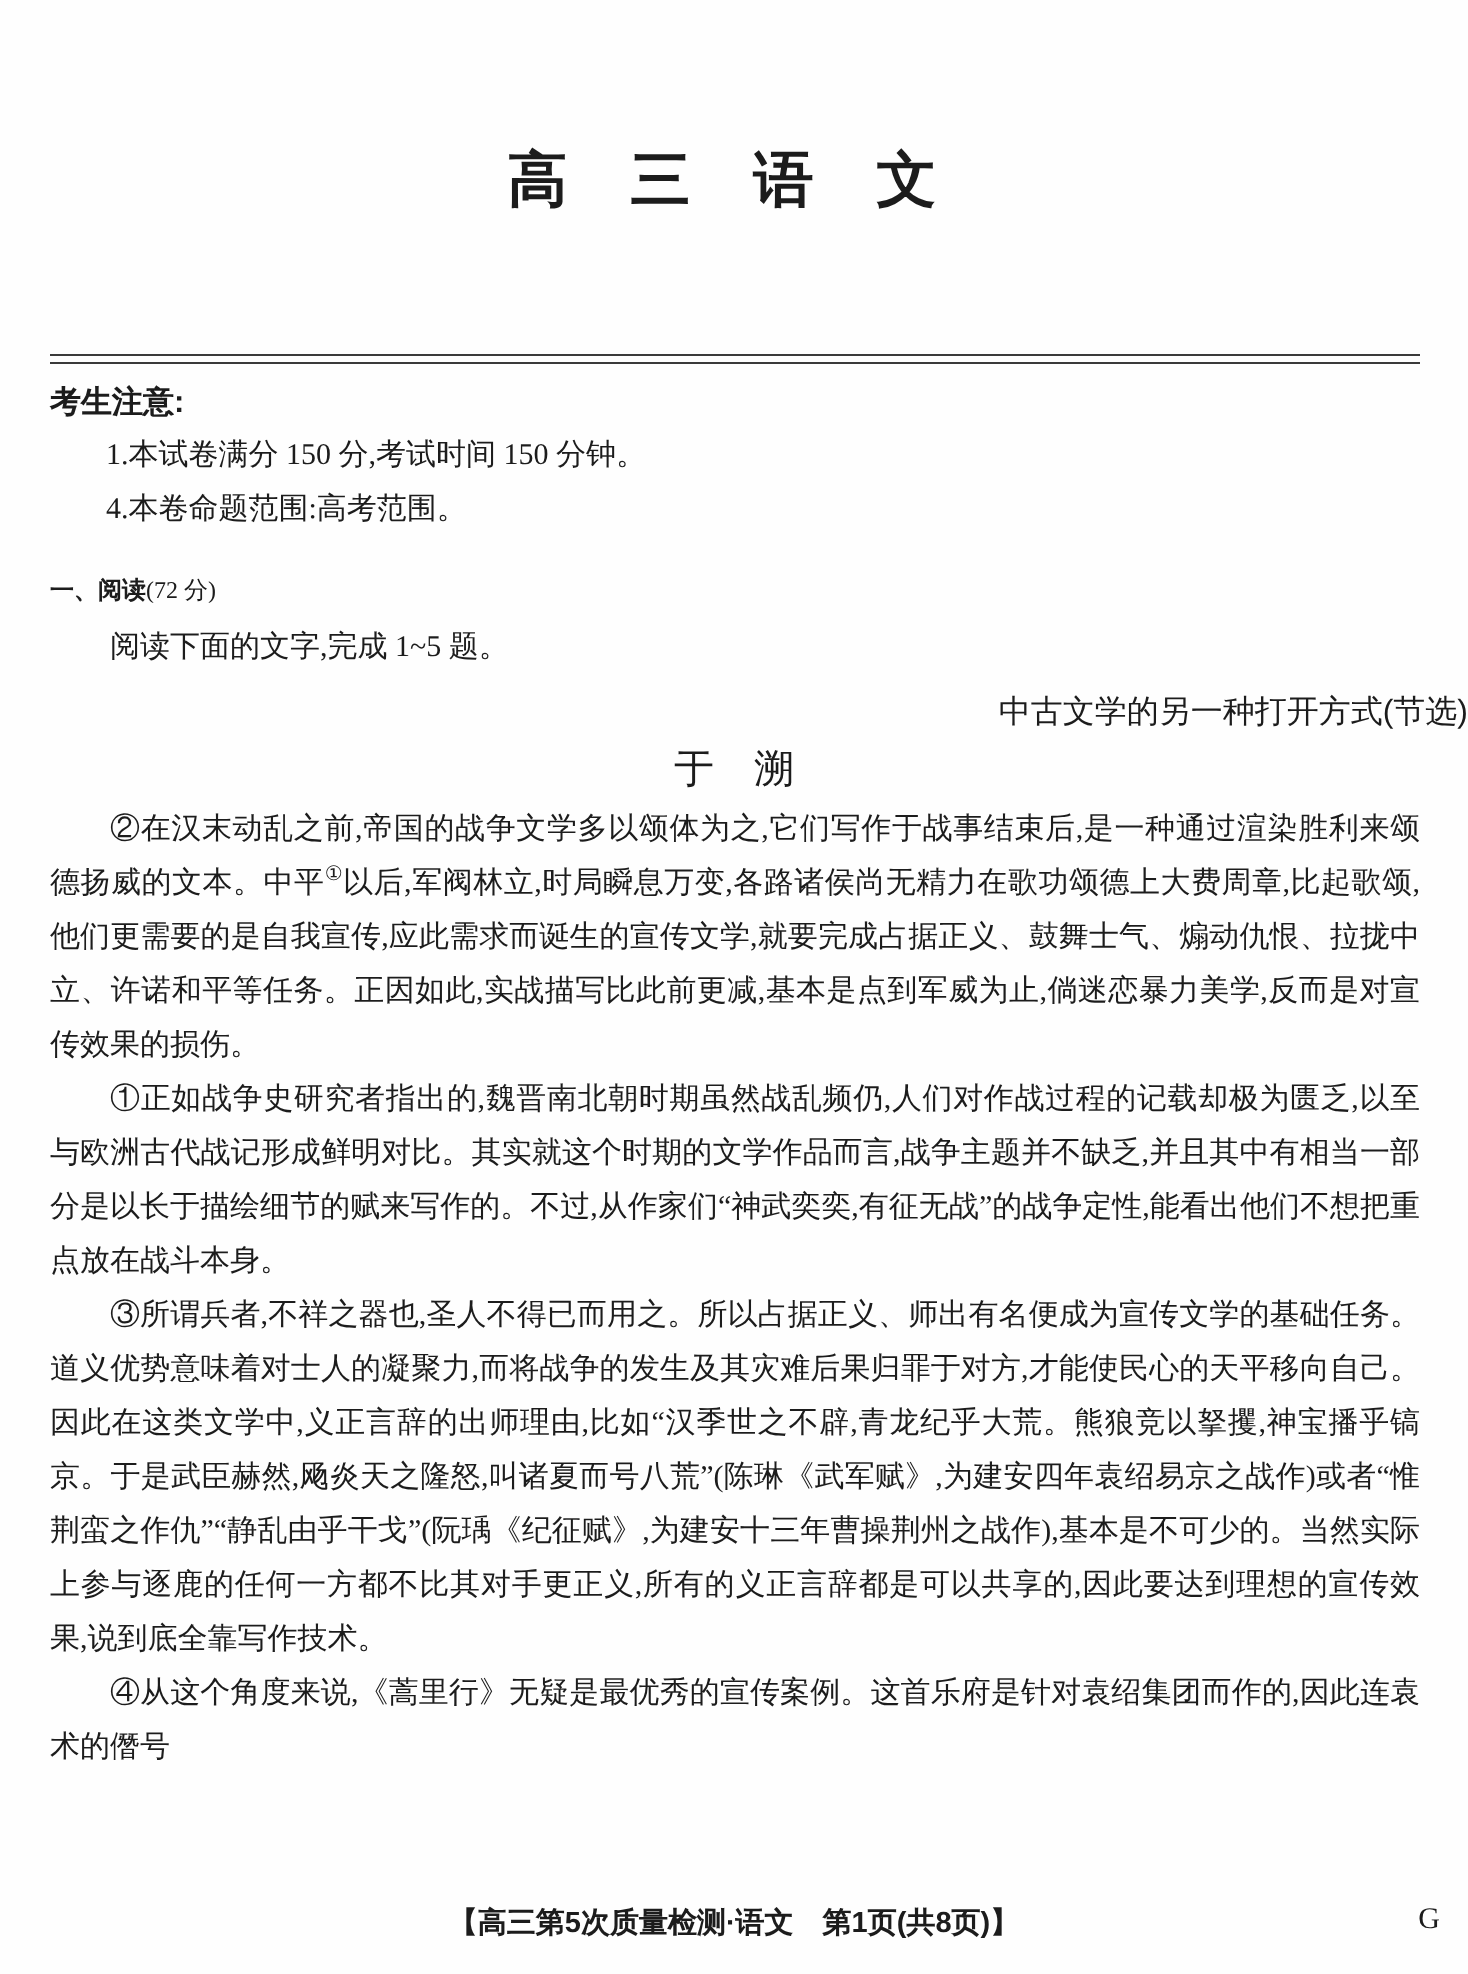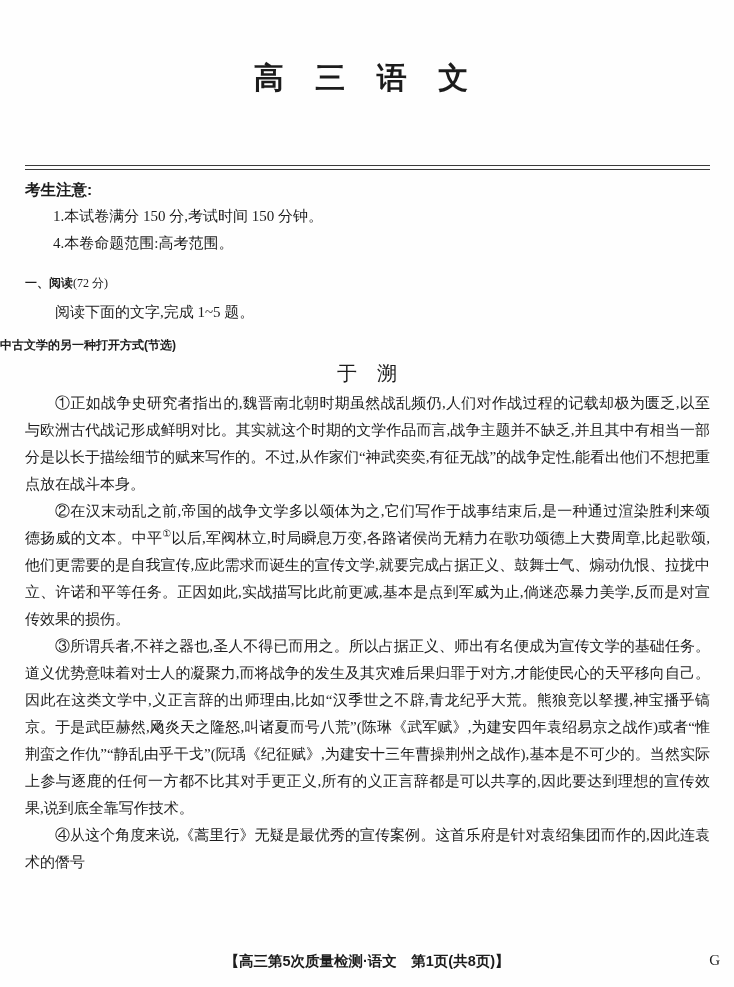--- a/index.html
+++ b/index.html
@@ -9,21 +9,21 @@
     height: 987px;
     margin: 0 auto;
     background: #fefefe;
     color: #1c1c1c;
     font-family: "Liberation Serif", "DejaVu Serif", serif;
     font-size: 15px;
     overflow: hidden;
     box-sizing: border-box;
   }
   .title {
-    margin: 0;
+    margin: 12px;
     padding-top: 58px;
     text-align: center;
     font-size: 30px;
     font-weight: bold;
     letter-spacing: 12px;
     font-family: "Liberation Serif", "DejaVu Serif", serif;
   }
   .double-rule {
     margin: 66px 24px 6px 25px;
     height: 3px;
@@ -54,23 +54,23 @@
     margin: 12px 24px 0 25px;
     line-height: 29px;
     font-size: 12px;
   }
   .subsection, .instruction {
     margin: 0 24px 0 55px;
     line-height: 29px;
   }
   .article-title {
     margin: 5px 0 0 0;
-    text-align: left;
-    font-size: 12px;
-    font-weight: bold;
+    text-align: right;
+    font-size: 16px;
+    font-weight: normal;
     font-family: "Liberation Sans", "DejaVu Sans", sans-serif;
     line-height: 26px;
   }
   .article-author {
     margin: 2px 0 4px 0;
     text-align: center;
     font-size: 20px;
     line-height: 26px;
   }
   .body-par {
@@ -114,23 +114,23 @@
   </div>
 
   <div class="section-heading"><span class="bold-sans">一、阅读</span><span>(72 分)</span></div>
 
 
   <div class="instruction">阅读下面的文字,完成 1~5 题。</div>
 
   <h2 class="article-title">中古文学的另一种打开方式(节选)</h2>
   <div class="article-author">于　溯</div>
 
+  <p class="body-par"><span>②在汉末动乱之前,帝国的战争文学多以颂体为之,它们写作于战事结束后,是一种通过渲染胜利来颂德扬威的文本。中平</span><sup class="fnote">①</sup><span>以后,军阀林立,时局瞬息万变,各路诸侯尚无精力在歌功颂德上大费周章,比起歌颂,他们更需要的是自我宣传,应此需求而诞生的宣传文学,就要完成占据正义、鼓舞士气、煽动仇恨、拉拢中立、许诺和平等任务。正因如此,实战描写比此前更减,基本是点到军威为止,倘迷恋暴力美学,反而是对宣传效果的损伤。</span></p>
+
   <p class="body-par">①正如战争史研究者指出的,魏晋南北朝时期虽然战乱频仍,人们对作战过程的记载却极为匮乏,以至与欧洲古代战记形成鲜明对比。其实就这个时期的文学作品而言,战争主题并不缺乏,并且其中有相当一部分是以长于描绘细节的赋来写作的。不过,从作家们“神武奕奕,有征无战”的战争定性,能看出他们不想把重点放在战斗本身。</p>
-
-  <p class="body-par"><span>②在汉末动乱之前,帝国的战争文学多以颂体为之,它们写作于战事结束后,是一种通过渲染胜利来颂德扬威的文本。中平</span><sup class="fnote">①</sup><span>以后,军阀林立,时局瞬息万变,各路诸侯尚无精力在歌功颂德上大费周章,比起歌颂,他们更需要的是自我宣传,应此需求而诞生的宣传文学,就要完成占据正义、鼓舞士气、煽动仇恨、拉拢中立、许诺和平等任务。正因如此,实战描写比此前更减,基本是点到军威为止,倘迷恋暴力美学,反而是对宣传效果的损伤。</span></p>
 
   <p class="body-par">③所谓兵者,不祥之器也,圣人不得已而用之。所以占据正义、师出有名便成为宣传文学的基础任务。道义优势意味着对士人的凝聚力,而将战争的发生及其灾难后果归罪于对方,才能使民心的天平移向自己。因此在这类文学中,义正言辞的出师理由,比如“汉季世之不辟,青龙纪乎大荒。熊狼竞以拏攫,神宝播乎镐京。于是武臣赫然,飏炎天之隆怒,叫诸夏而号八荒”(陈琳《武军赋》,为建安四年袁绍易京之战作)或者“惟荆蛮之作仇”“静乱由乎干戈”(阮瑀《纪征赋》,为建安十三年曹操荆州之战作),基本是不可少的。当然实际上参与逐鹿的任何一方都不比其对手更正义,所有的义正言辞都是可以共享的,因此要达到理想的宣传效果,说到底全靠写作技术。</p>
 
   <p class="body-par"><span>④从这个角度来说,《蒿里行》无疑是最优秀的宣传案例。这首乐府是针对袁绍集团而作的,因此连袁术的僭号</span></p>
 
   <div class="footer">
     <span class="footer-center">【高三第5次质量检测·语文　第1页(共8页)】</span>
     <span class="footer-right">G</span>
   </div>
 

